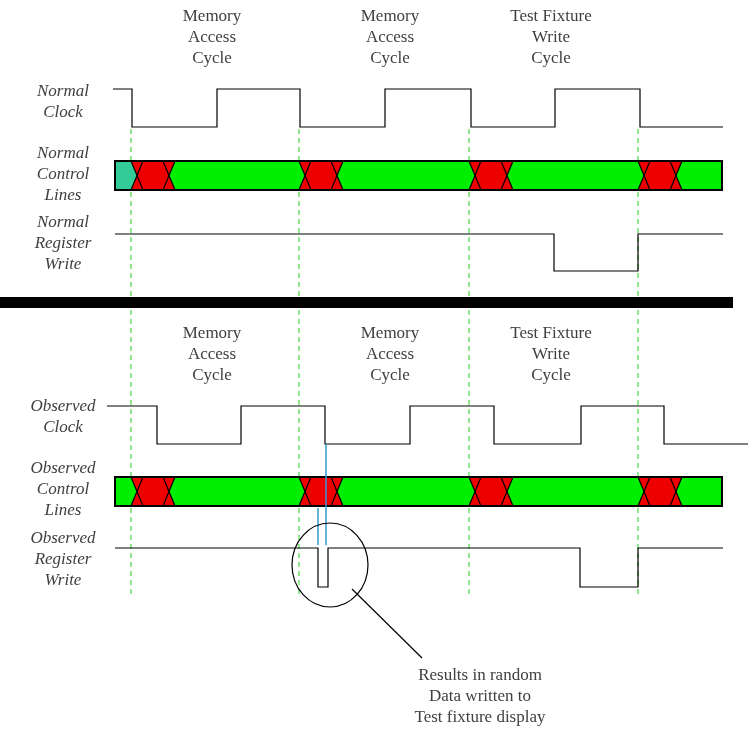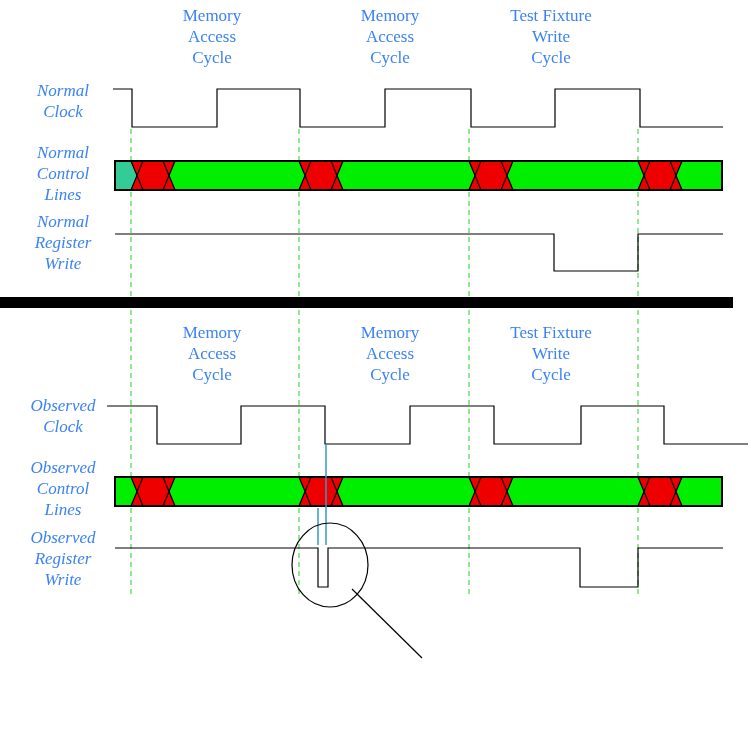--- a/index.html
+++ b/index.html
@@ -1,21 +1,21 @@
 <!DOCTYPE html>
 <html><head>
 <meta charset="utf-8">
 <style>
   html,body{margin:0;padding:0;background:#ffffff;}
   .stage{
     position:relative;
     width:751px;height:736px;
     background:#ffffff;
     font-family:"Liberation Serif","DejaVu Serif",serif;
-    color:#3b82f6;
+    color:#404040;
     overflow:hidden;
   }
   .stage svg{position:absolute;left:0;top:0;}
   .txt{
     position:absolute;
     text-align:center;
     font-size:17px;
     line-height:21px;
     white-space:nowrap;
   }
@@ -161,14 +161,19 @@
     <div>Observed</div>
     <div>Control</div>
     <div>Lines</div>
   </div>
   <div class="txt rowlbl" style="top:527px;">
     <div>Observed</div>
     <div>Register</div>
     <div>Write</div>
   </div>
 
+  <div class="txt annot" style="left:365px;top:664px;">
+    <div>Results in random</div>
+    <div>Data written to</div>
+    <div>Test fixture display</div>
+  </div>
 
 </div>
 
 </body></html>

